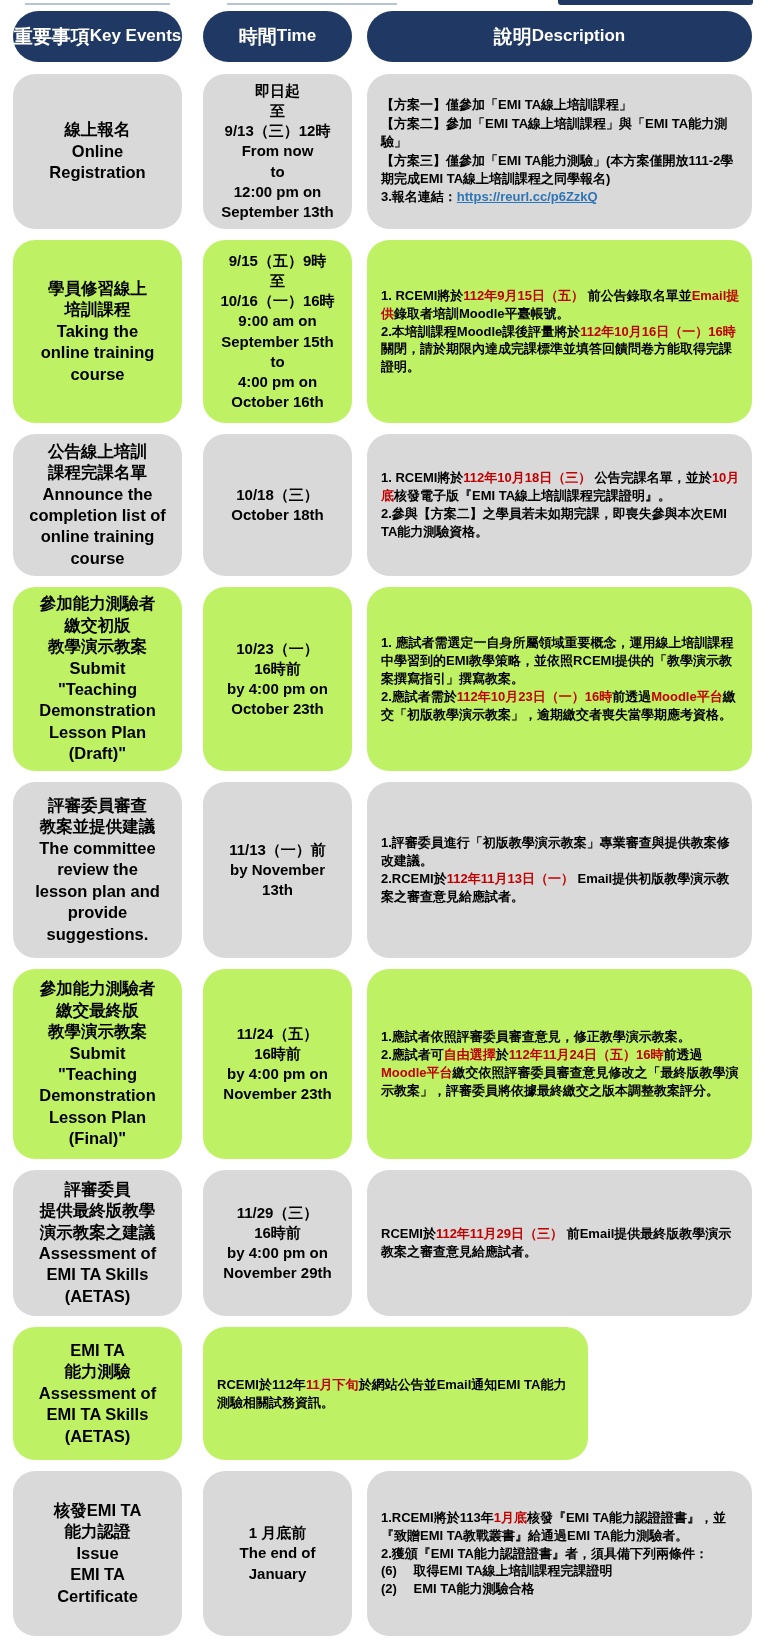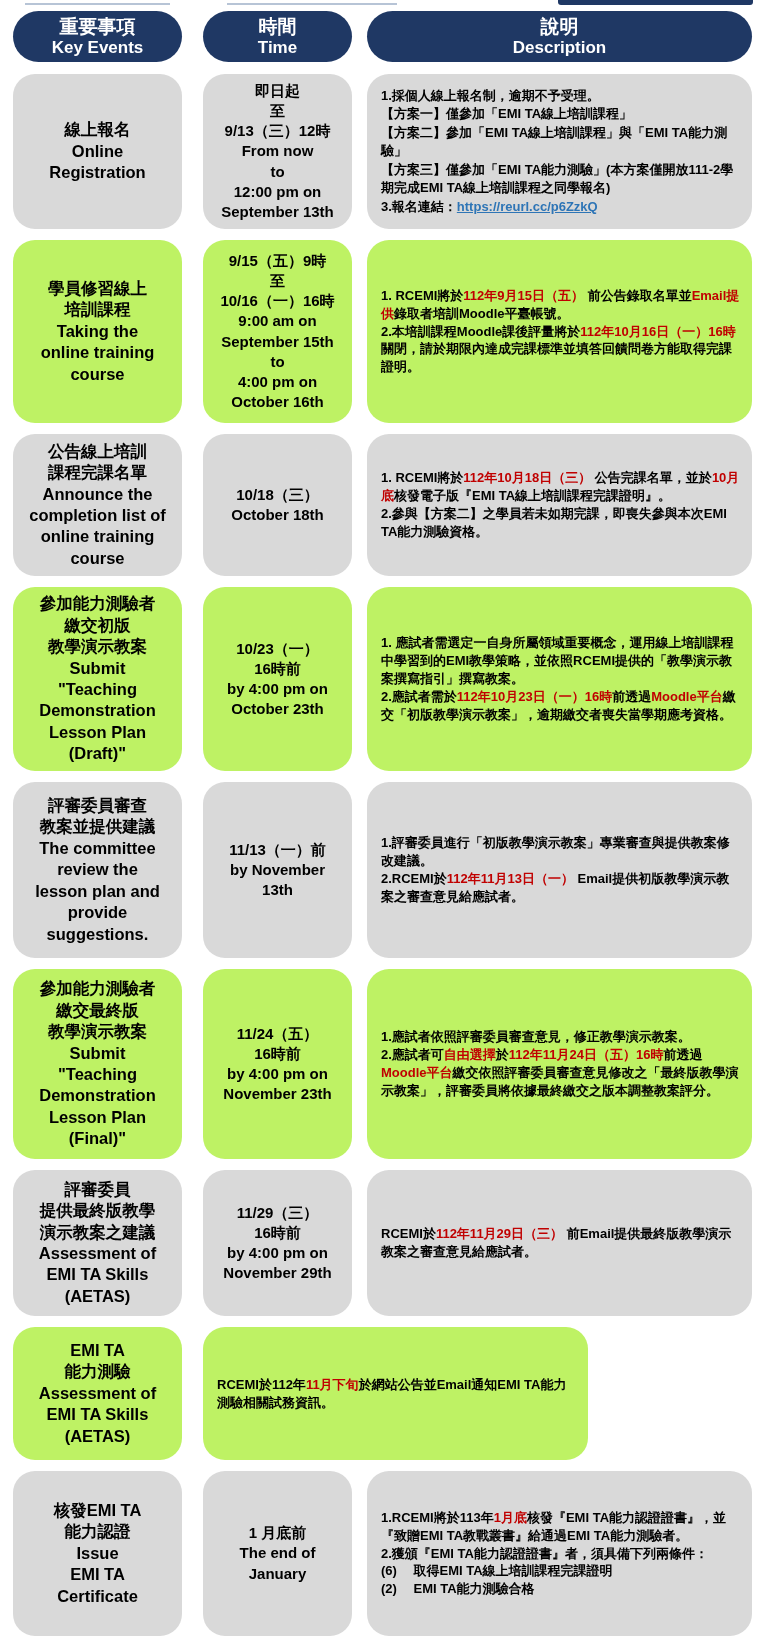--- a/index.html
+++ b/index.html
@@ -16,21 +16,21 @@
   .art2{left:227px;top:3px;width:170px;height:2px;background:#b7c4d6;}
   .art3{left:558px;top:0;width:195px;height:5px;background:#1f3864;border-radius:0 0 3px 3px;}
 
   .row{display:flex;margin-bottom:11px;}
   .cell-event{width:169px;margin-right:21px;flex:none;}
   .cell-time{width:149px;margin-right:15px;flex:none;}
   .cell-desc{width:385px;flex:none;}
 
   .pill{
     background:#1f3864;color:#fff;height:51px;border-radius:26px;
-    display:flex;flex-direction:column;justify-content:center;align-items:center;
+    display:flex;flex-direction:row;justify-content:center;align-items:center;
     text-align:center;line-height:1.22;
   }
   .pill .zh{font-size:19px;}
   .pill .en{font-size:17px;}
   .header{margin-bottom:12px;}
 
   .cell{
     border-radius:22px;overflow:hidden;box-sizing:border-box;
     display:flex;flex-direction:column;justify-content:center;align-items:center;
     text-align:center;
@@ -83,21 +83,20 @@
       <div class="cell cell-time gray">
           <div class="tline">即日起</div>
           <div class="tline">至</div>
           <div class="tline">9/13（三）12時</div>
           <div class="tline">From now</div>
           <div class="tline">to</div>
           <div class="tline">12:00 pm on</div>
           <div class="tline">September 13th</div>
         </div>
       <div class="cell cell-desc desc gray">
-          <div class="dline"><span>1.採個人線上報名制，逾期不予受理。</span></div>
           <div class="dline"><span>【方案一】僅參加「EMI TA線上培訓課程」</span></div>
           <div class="dline"><span>【方案二】參加「EMI TA線上培訓課程」與「EMI TA能力測驗」</span></div>
           <div class="dline"><span>【方案三】僅參加「EMI TA能力測驗」(本方案僅開放111-2學期完成EMI TA線上培訓課程之同學報名)</span></div>
           <div class="dline"><span>3.報名連結：</span><a class="link">https://reurl.cc/p6ZzkQ</a></div>
         </div>
     </div>
 
     <div class="row" style="height: 183px;">
       <div class="cell cell-event blue">
           <div class="eline">學員修習線上</div>

